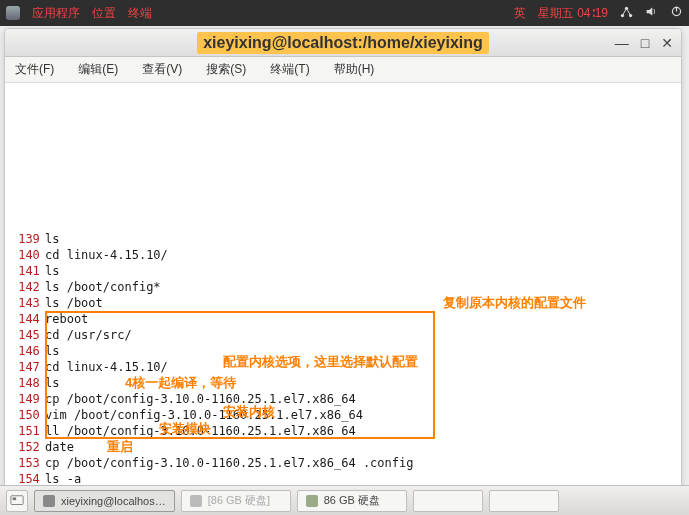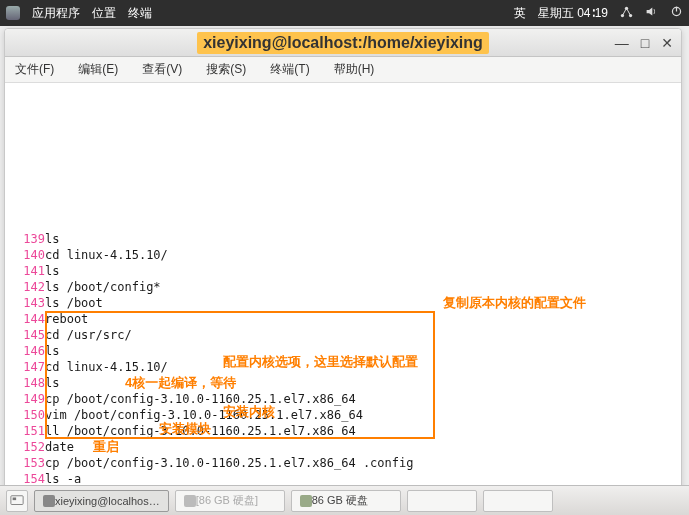--- a/index.html
+++ b/index.html
@@ -1,34 +1,34 @@
 <!DOCTYPE html>
 <html><head>
 <meta charset="utf-8">
 <style>
 * { margin: 0; padding: 0; box-sizing: border-box; }
 body { width: 689px; height: 515px; font-family: sans-serif; font-size: 12px; background: #ededed; overflow: hidden; }
-.topbar { height: 26px; background: #2e2e2e; color: #ffffff; display: flex; align-items: center; padding: 0 6px; }
+.topbar { height: 26px; background: #2e2e2e; color: #ef4444; display: flex; align-items: center; padding: 0 6px; }
 .topbar-left { display: flex; align-items: center; gap: 12px; }
 .topbar-left .ico { width: 14px; height: 14px; border-radius: 3px; background: linear-gradient(#9aa,#667); display: inline-block; }
 .topbar-right { margin-left: auto; display: flex; align-items: center; gap: 12px; }
 .topbar-right .tri { cursor: pointer; }
 .window { position: absolute; top: 28px; left: 4px; width: 678px; background: #fff; border: 1px solid #c8c8c8; border-radius: 4px 4px 0 0; box-shadow: 0 2px 6px rgba(0,0,0,.15); }
 .titlebar { height: 28px; background: linear-gradient(#f1f1f0,#dedede); display: flex; align-items: center; border-bottom: 1px solid #c4c4c4; border-radius: 4px 4px 0 0; }
 .titlebar-title { margin: 0 auto; font-weight: bold; font-size: 16px; color: #333; background: #fec34d; padding: 2px 6px; border-radius: 2px; }
 .winbtns { position: absolute; right: 8px; top: 6px; display: flex; gap: 12px; font-size: 14px; color: #444; }
 .menubar { height: 26px; display: flex; align-items: center; gap: 24px; padding: 0 10px; border-bottom: 1px solid #dcdcdc; font-size: 12px; color: #333; background: #f5f5f4; }
 .term { background: #fff; font-family: "DejaVu Sans Mono", monospace; font-size: 12px; line-height: 16px; color: #1a1a1a; padding: 4px 8px 6px 8px; position: relative; white-space: pre; }
 .row { display: flex; }
-.ln { width: 32px; text-align: right; color: #ec4899; }
+.ln { width: 32px; text-align: center; color: #b91c1c; }
 .cmd { padding-left: 0; }
 .annot-box { position: absolute; border: 2px solid #ff7f00; pointer-events: none; }
 .annot { position: absolute; color: #ff7f00; font-weight: bold; font-size: 13px; font-family: sans-serif; pointer-events: none; }
 .taskbar { position: absolute; bottom: 0; left: 0; right: 0; height: 30px; background: linear-gradient(#f0efee,#dad8d6); border-top: 1px solid #bdbdbd; display: flex; align-items: center; padding: 0 6px; gap: 6px; }
-.task { height: 22px; border: 1px solid #bfbfbf; background: #f6f6f5; border-radius: 2px; display: flex; align-items: center; padding: 0 8px; font-size: 11px; color: #444; min-width: 110px; }
+.task { height: 22px; border: 1px solid #bfbfbf; background: #f6f6f5; border-radius: 2px; display: flex; align-items: center; padding: 0 8px; gap: 6px; font-size: 11px; color: #444; min-width: 110px; }
 .task.active { background: #e2e2e0; border-color: #9a9a9a; }
 .task .dot { width: 12px; height: 12px; background: #888; border-radius: 2px; }
 .task.empty { min-width: 70px; }
 .task.disabled { color: #aaa; text-align: right; }
 .show-desktop { width: 22px; height: 22px; border: 1px solid #bfbfbf; background: #f6f6f5; border-radius: 2px; display: flex; align-items: center; justify-content: center; }
 </style>
 </head>
 <body>
 
 <div class="topbar">
@@ -81,21 +81,21 @@
     <span>终端(T)</span>
     <span>帮助(H)</span>
   </div>
   <div class="term" id="term">
     <div class="annot-box" style="left:40px; top:228px; width:390px; height:128px;"></div>
     <div class="annot" style="left:218px; top:271px;">配置内核选项，这里选择默认配置</div>
     <div class="annot" style="left:438px; top:212px;">复制原本内核的配置文件</div>
     <div class="annot" style="left:120px; top:292px;">4核一起编译，等待</div>
     <div class="annot" style="left:218px; top:321px;">安装内核</div>
     <div class="annot" style="left:154px; top:338px;">安装模块</div>
-    <div class="annot" style="left:88px; top:356px;">重启</div>
+    <div class="annot" style="left:102px; top:356px;">重启</div>
   <div class="row"><span class="ln">139</span><span class="cmd">ls</span></div><div class="row"><span class="ln">140</span><span class="cmd">cd linux-4.15.10/</span></div><div class="row"><span class="ln">141</span><span class="cmd">ls</span></div><div class="row"><span class="ln">142</span><span class="cmd">ls /boot/config*</span></div><div class="row"><span class="ln">143</span><span class="cmd">ls /boot</span></div><div class="row"><span class="ln">144</span><span class="cmd">reboot</span></div><div class="row"><span class="ln">145</span><span class="cmd">cd /usr/src/</span></div><div class="row"><span class="ln">146</span><span class="cmd">ls</span></div><div class="row"><span class="ln">147</span><span class="cmd">cd linux-4.15.10/</span></div><div class="row"><span class="ln">148</span><span class="cmd">ls</span></div><div class="row"><span class="ln">149</span><span class="cmd">cp /boot/config-3.10.0-1160.25.1.el7.x86_64</span></div><div class="row"><span class="ln">150</span><span class="cmd">vim /boot/config-3.10.0-1160.25.1.el7.x86_64</span></div><div class="row"><span class="ln">151</span><span class="cmd">ll /boot/config-3.10.0-1160.25.1.el7.x86_64</span></div><div class="row"><span class="ln">152</span><span class="cmd">date</span></div><div class="row"><span class="ln">153</span><span class="cmd">cp /boot/config-3.10.0-1160.25.1.el7.x86_64 .config</span></div><div class="row"><span class="ln">154</span><span class="cmd">ls -a</span></div><div class="row"><span class="ln">155</span><span class="cmd">vim .cocciconfig</span></div><div class="row"><span class="ln">156</span><span class="cmd">make menuconfig</span></div></div>
 
 </div>
 
 <div class="taskbar">
   <div class="show-desktop">
     <svg width="14" height="14" viewBox="0 0 16 16">
         <rect x="1" y="2" width="14" height="10" rx="1" fill="none" stroke="#777"></rect>
         <rect x="3" y="4" width="4" height="3" fill="#777"></rect>
       </svg>

